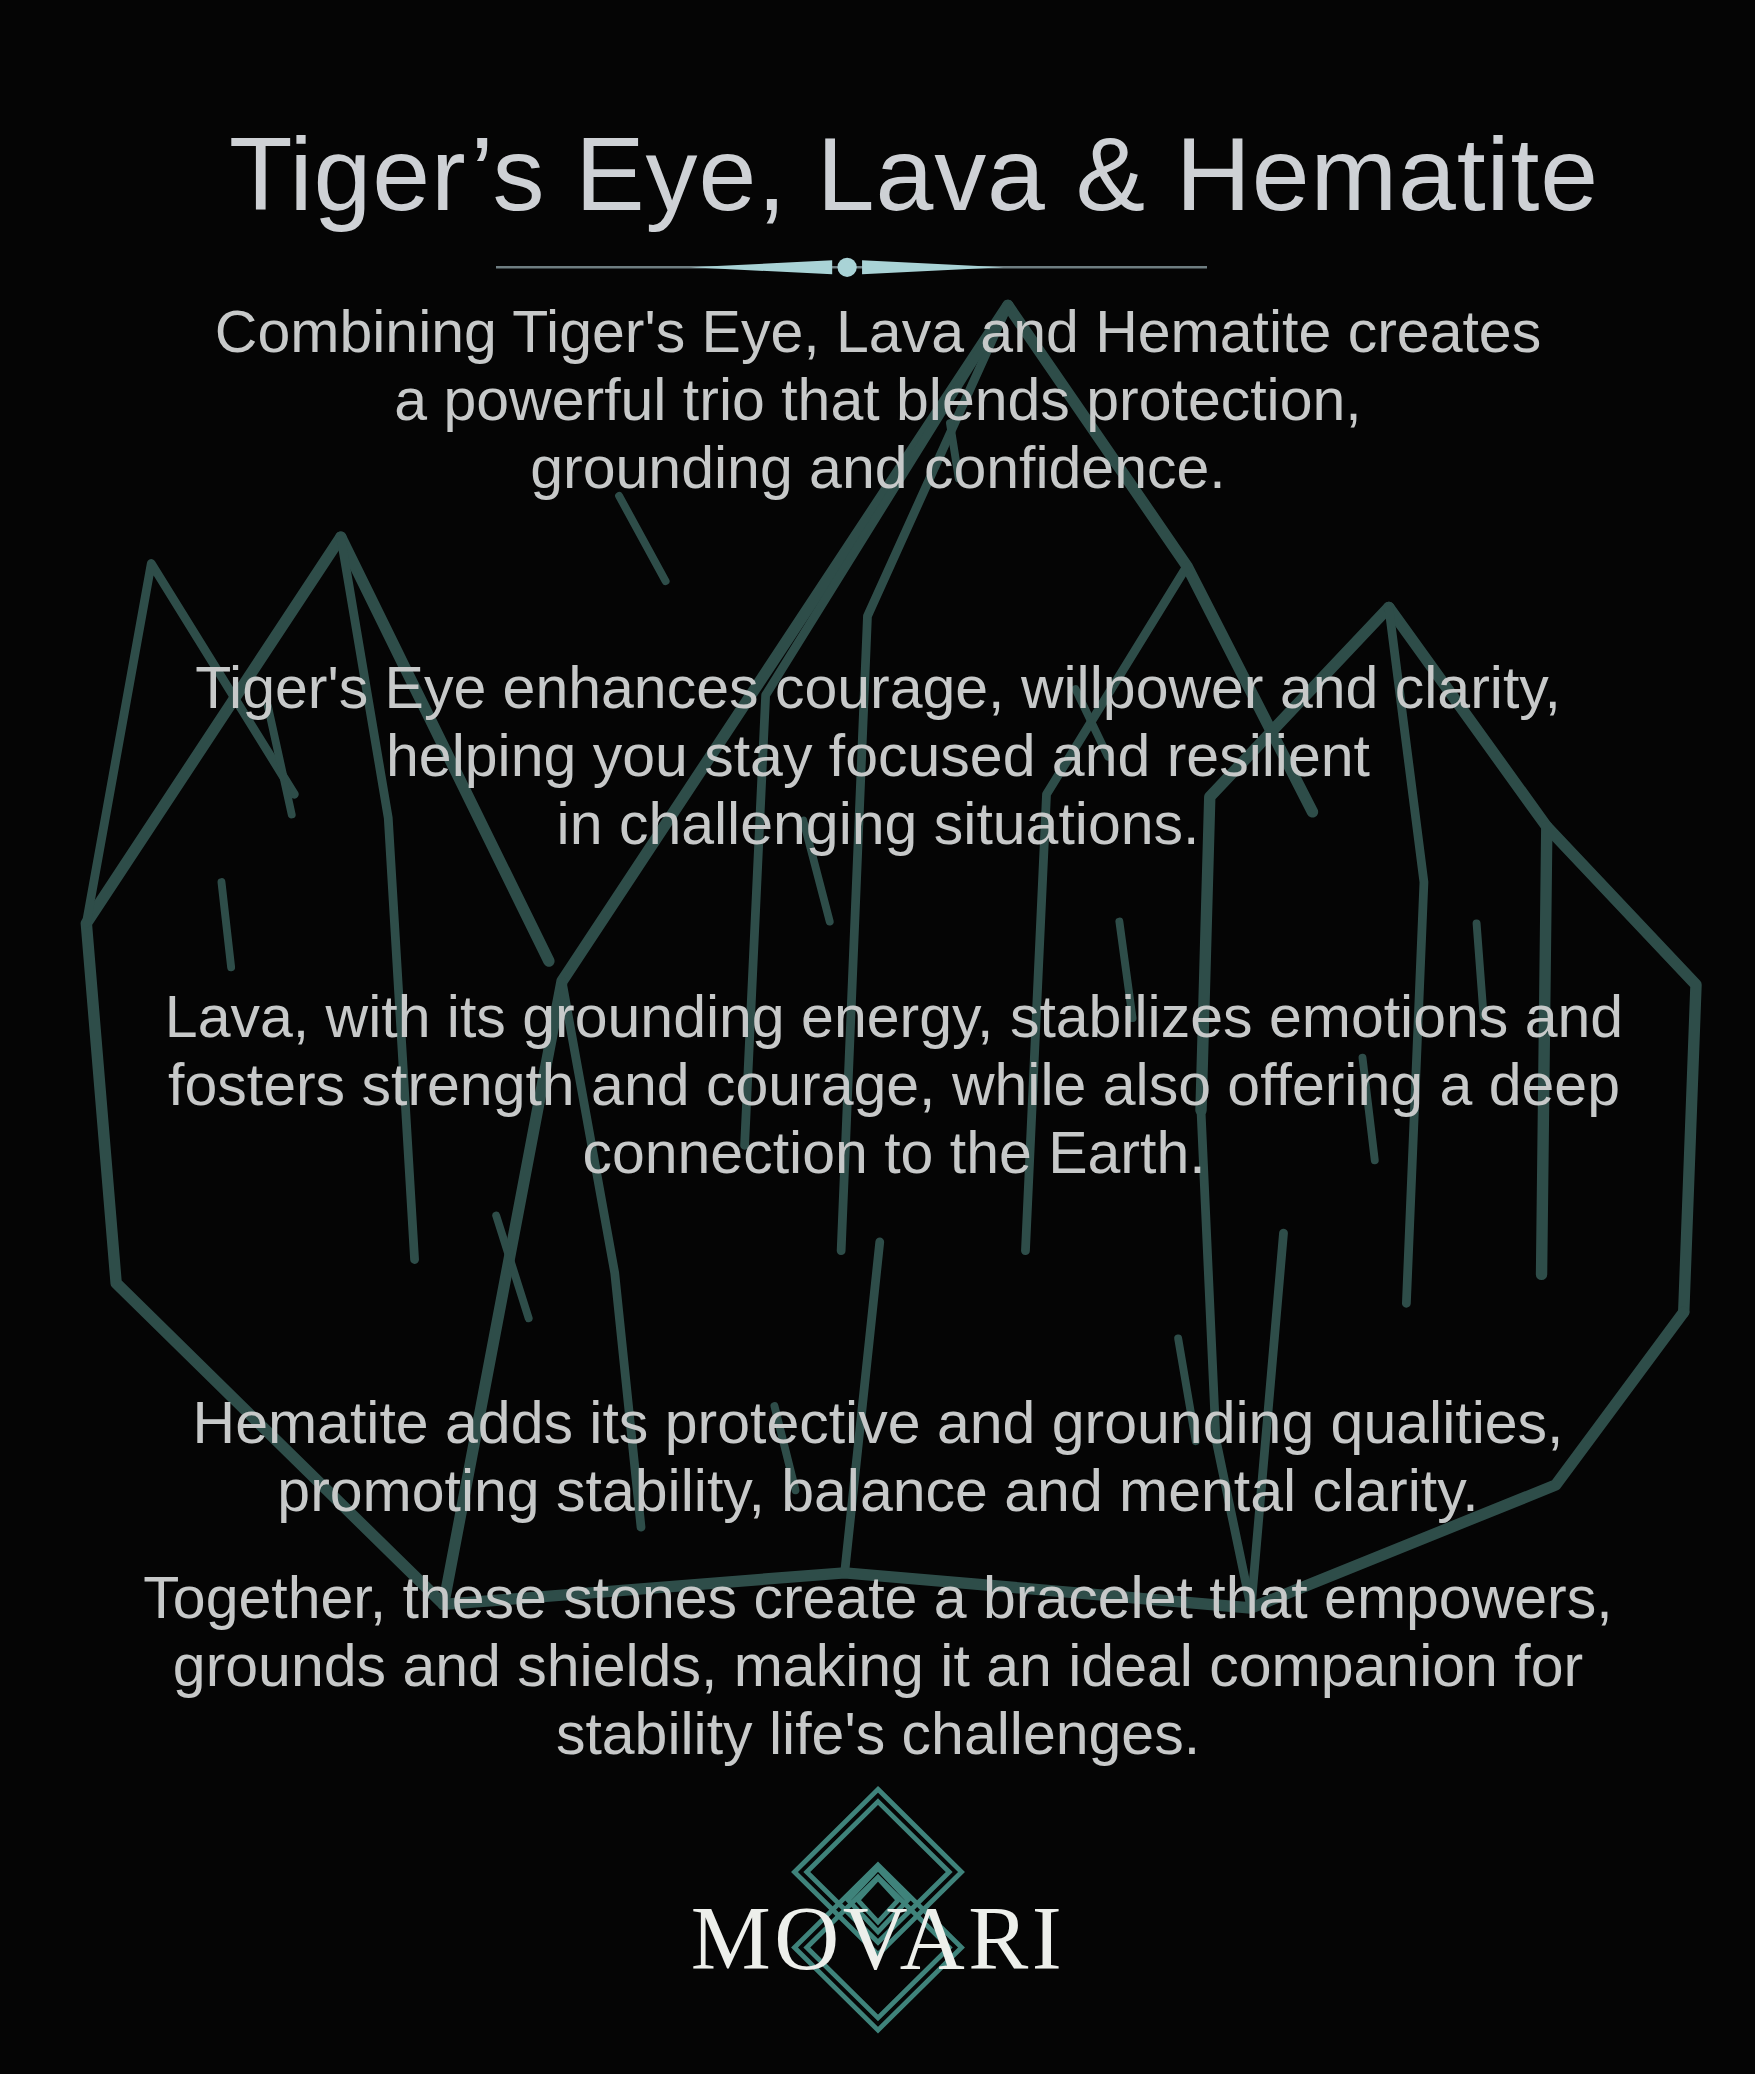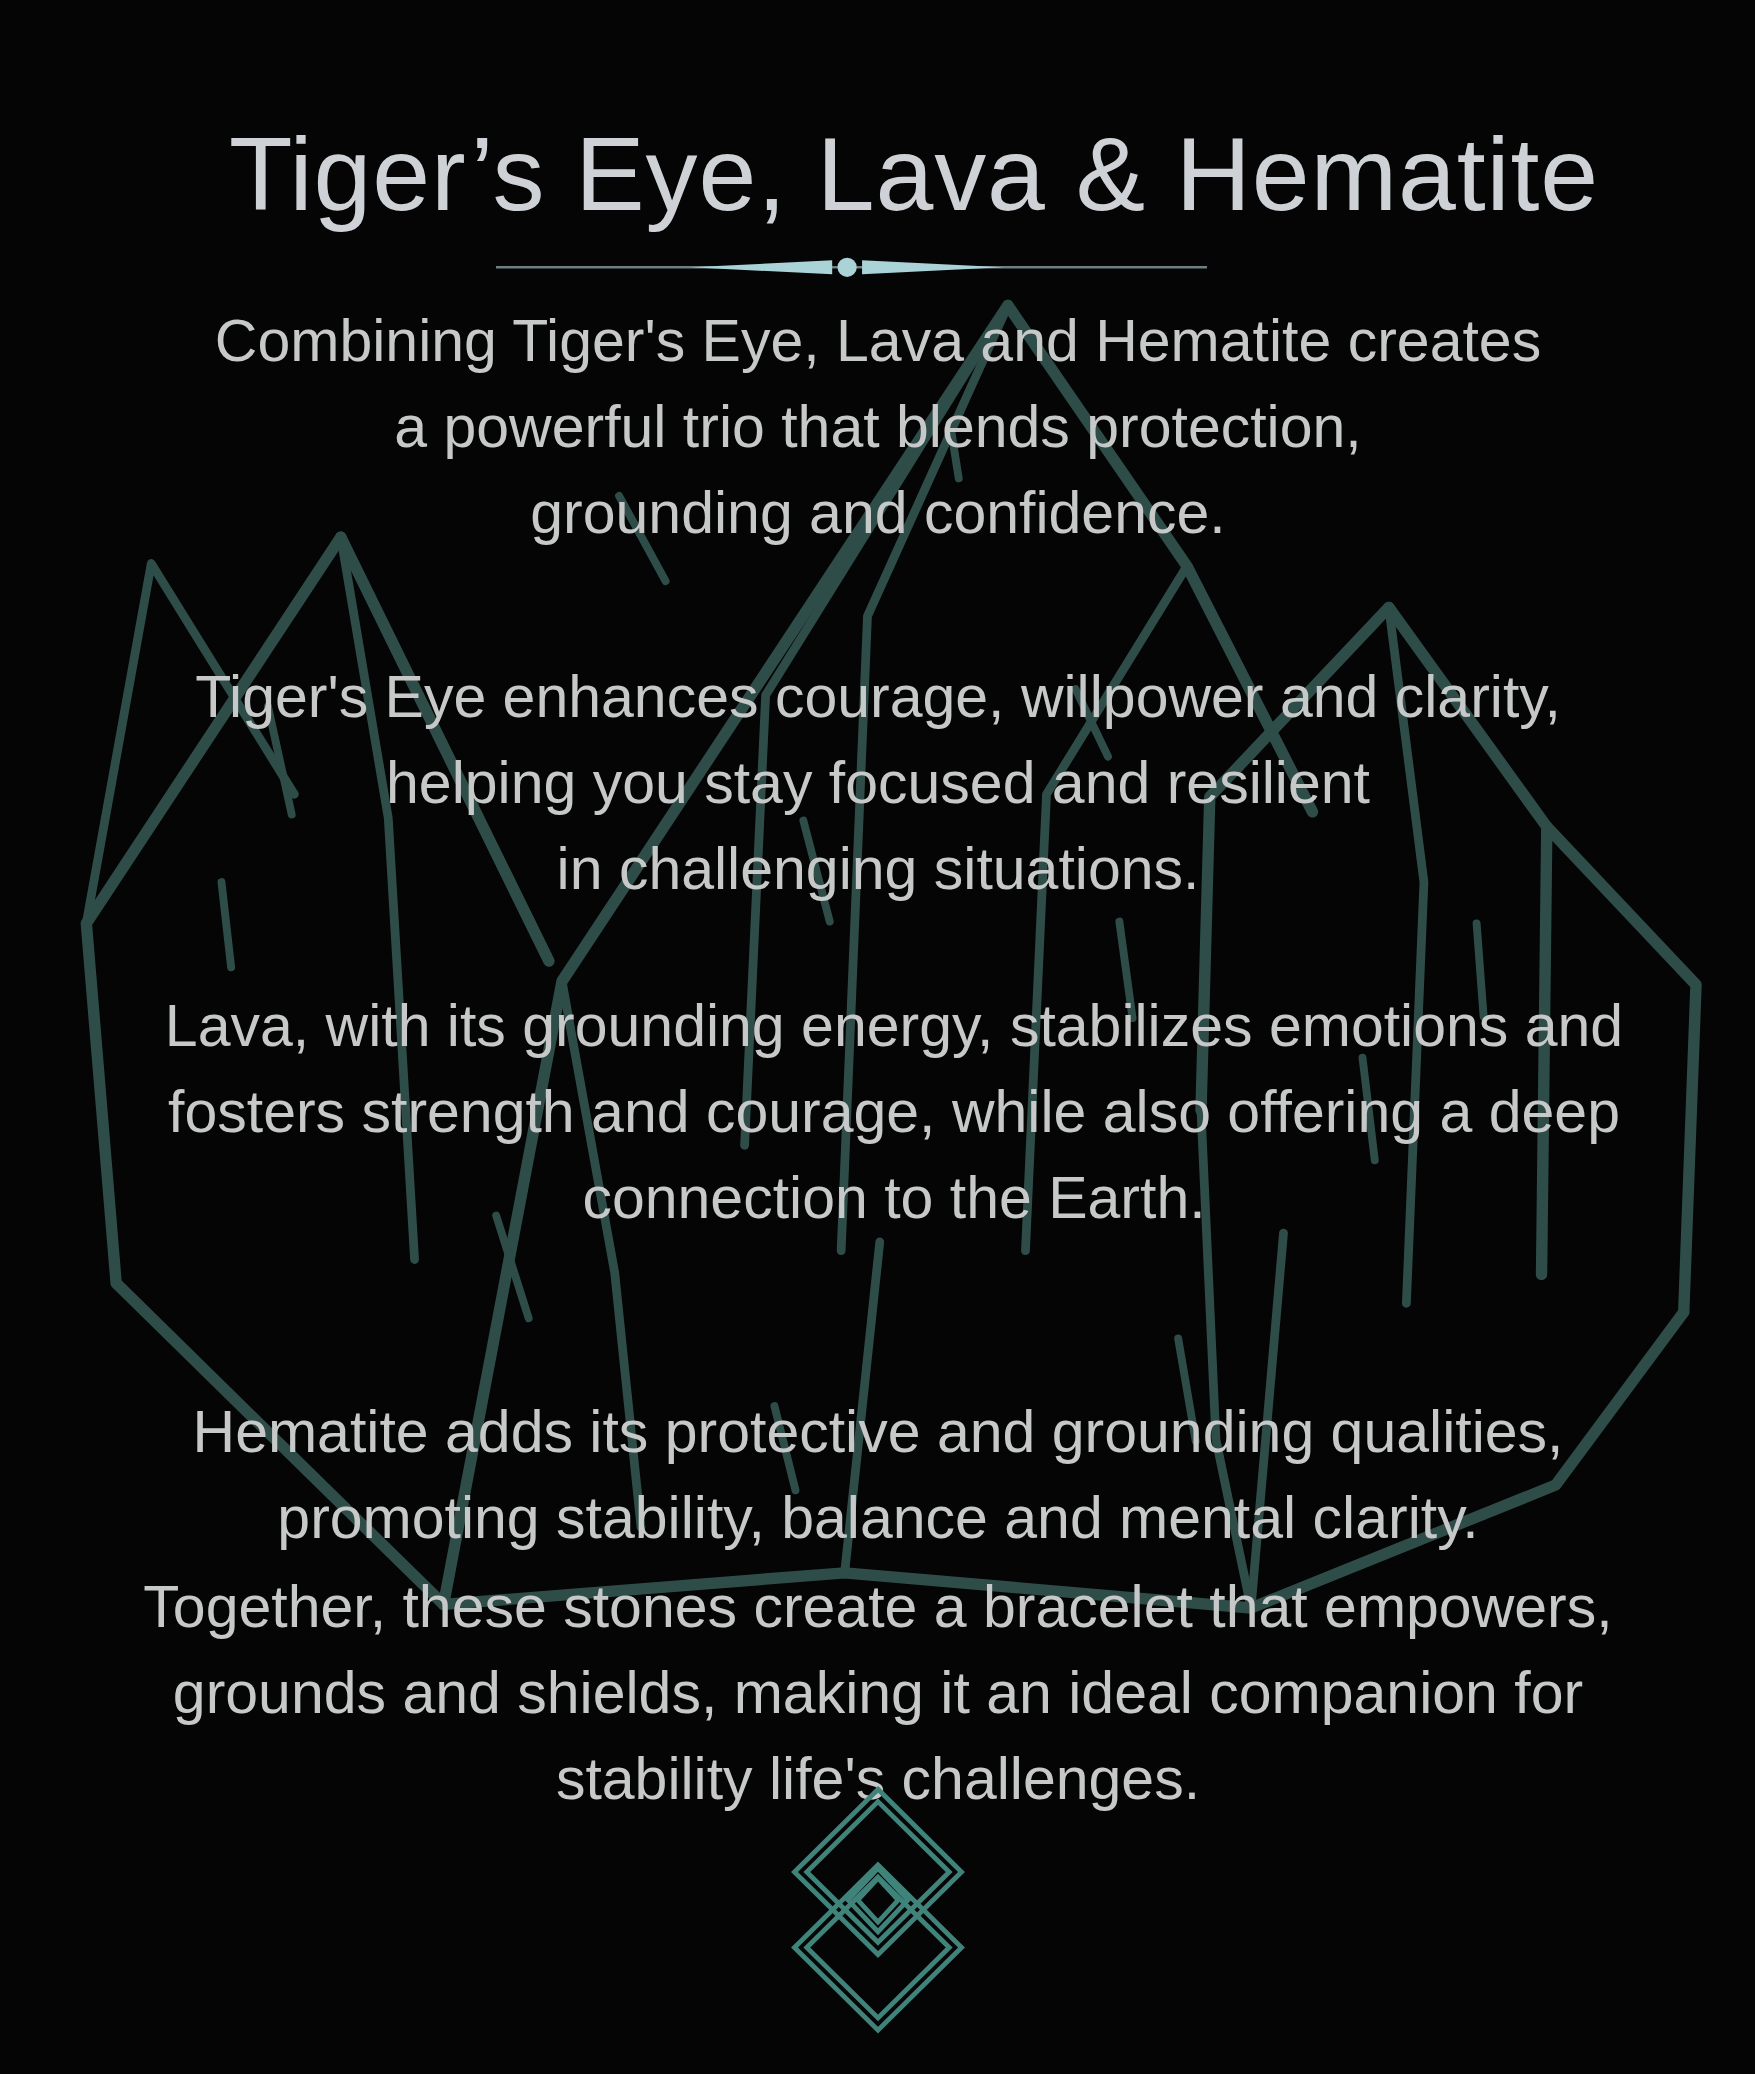--- a/index.html
+++ b/index.html
@@ -56,21 +56,21 @@
     left:496px;
     width:711px;
     height:24.6px;
   }
   .paragraphs p{
     position:absolute;
     left:0;
     width:100%;
     text-align:center;
     font-size:59px;
-    line-height:86px;
+    line-height:68px;
     color:var(--body-text);
     white-space:pre-line;
   }
   .para-1{top:298px;}
   .para-2{top:654px;}
   .para-3{top:983px;padding-left:32px;}
   .para-4{top:1369px;margin-top:20px;}
   .para-5{top:1564px;}
   .brand-logo{
     position:absolute;
@@ -174,16 +174,17 @@
 
       <polygon points="120,6 215,100 120,194 25,100"></polygon>
       <polygon points="120,20 201,100 120,180 39,100"></polygon>
 
       <polygon points="120,92 215,186 120,280 25,186"></polygon>
       <polygon points="120,106 201,186 120,266 39,186"></polygon>
 
       <polygon points="120,96 154,132 120,168 86,132"></polygon>
       <polygon points="120,107 143,132 120,157 97,132"></polygon>
     </svg>
+    <div class="brand-name">MOVARI</div>
   </div>
 
 </div>
 
 
 </body></html>

